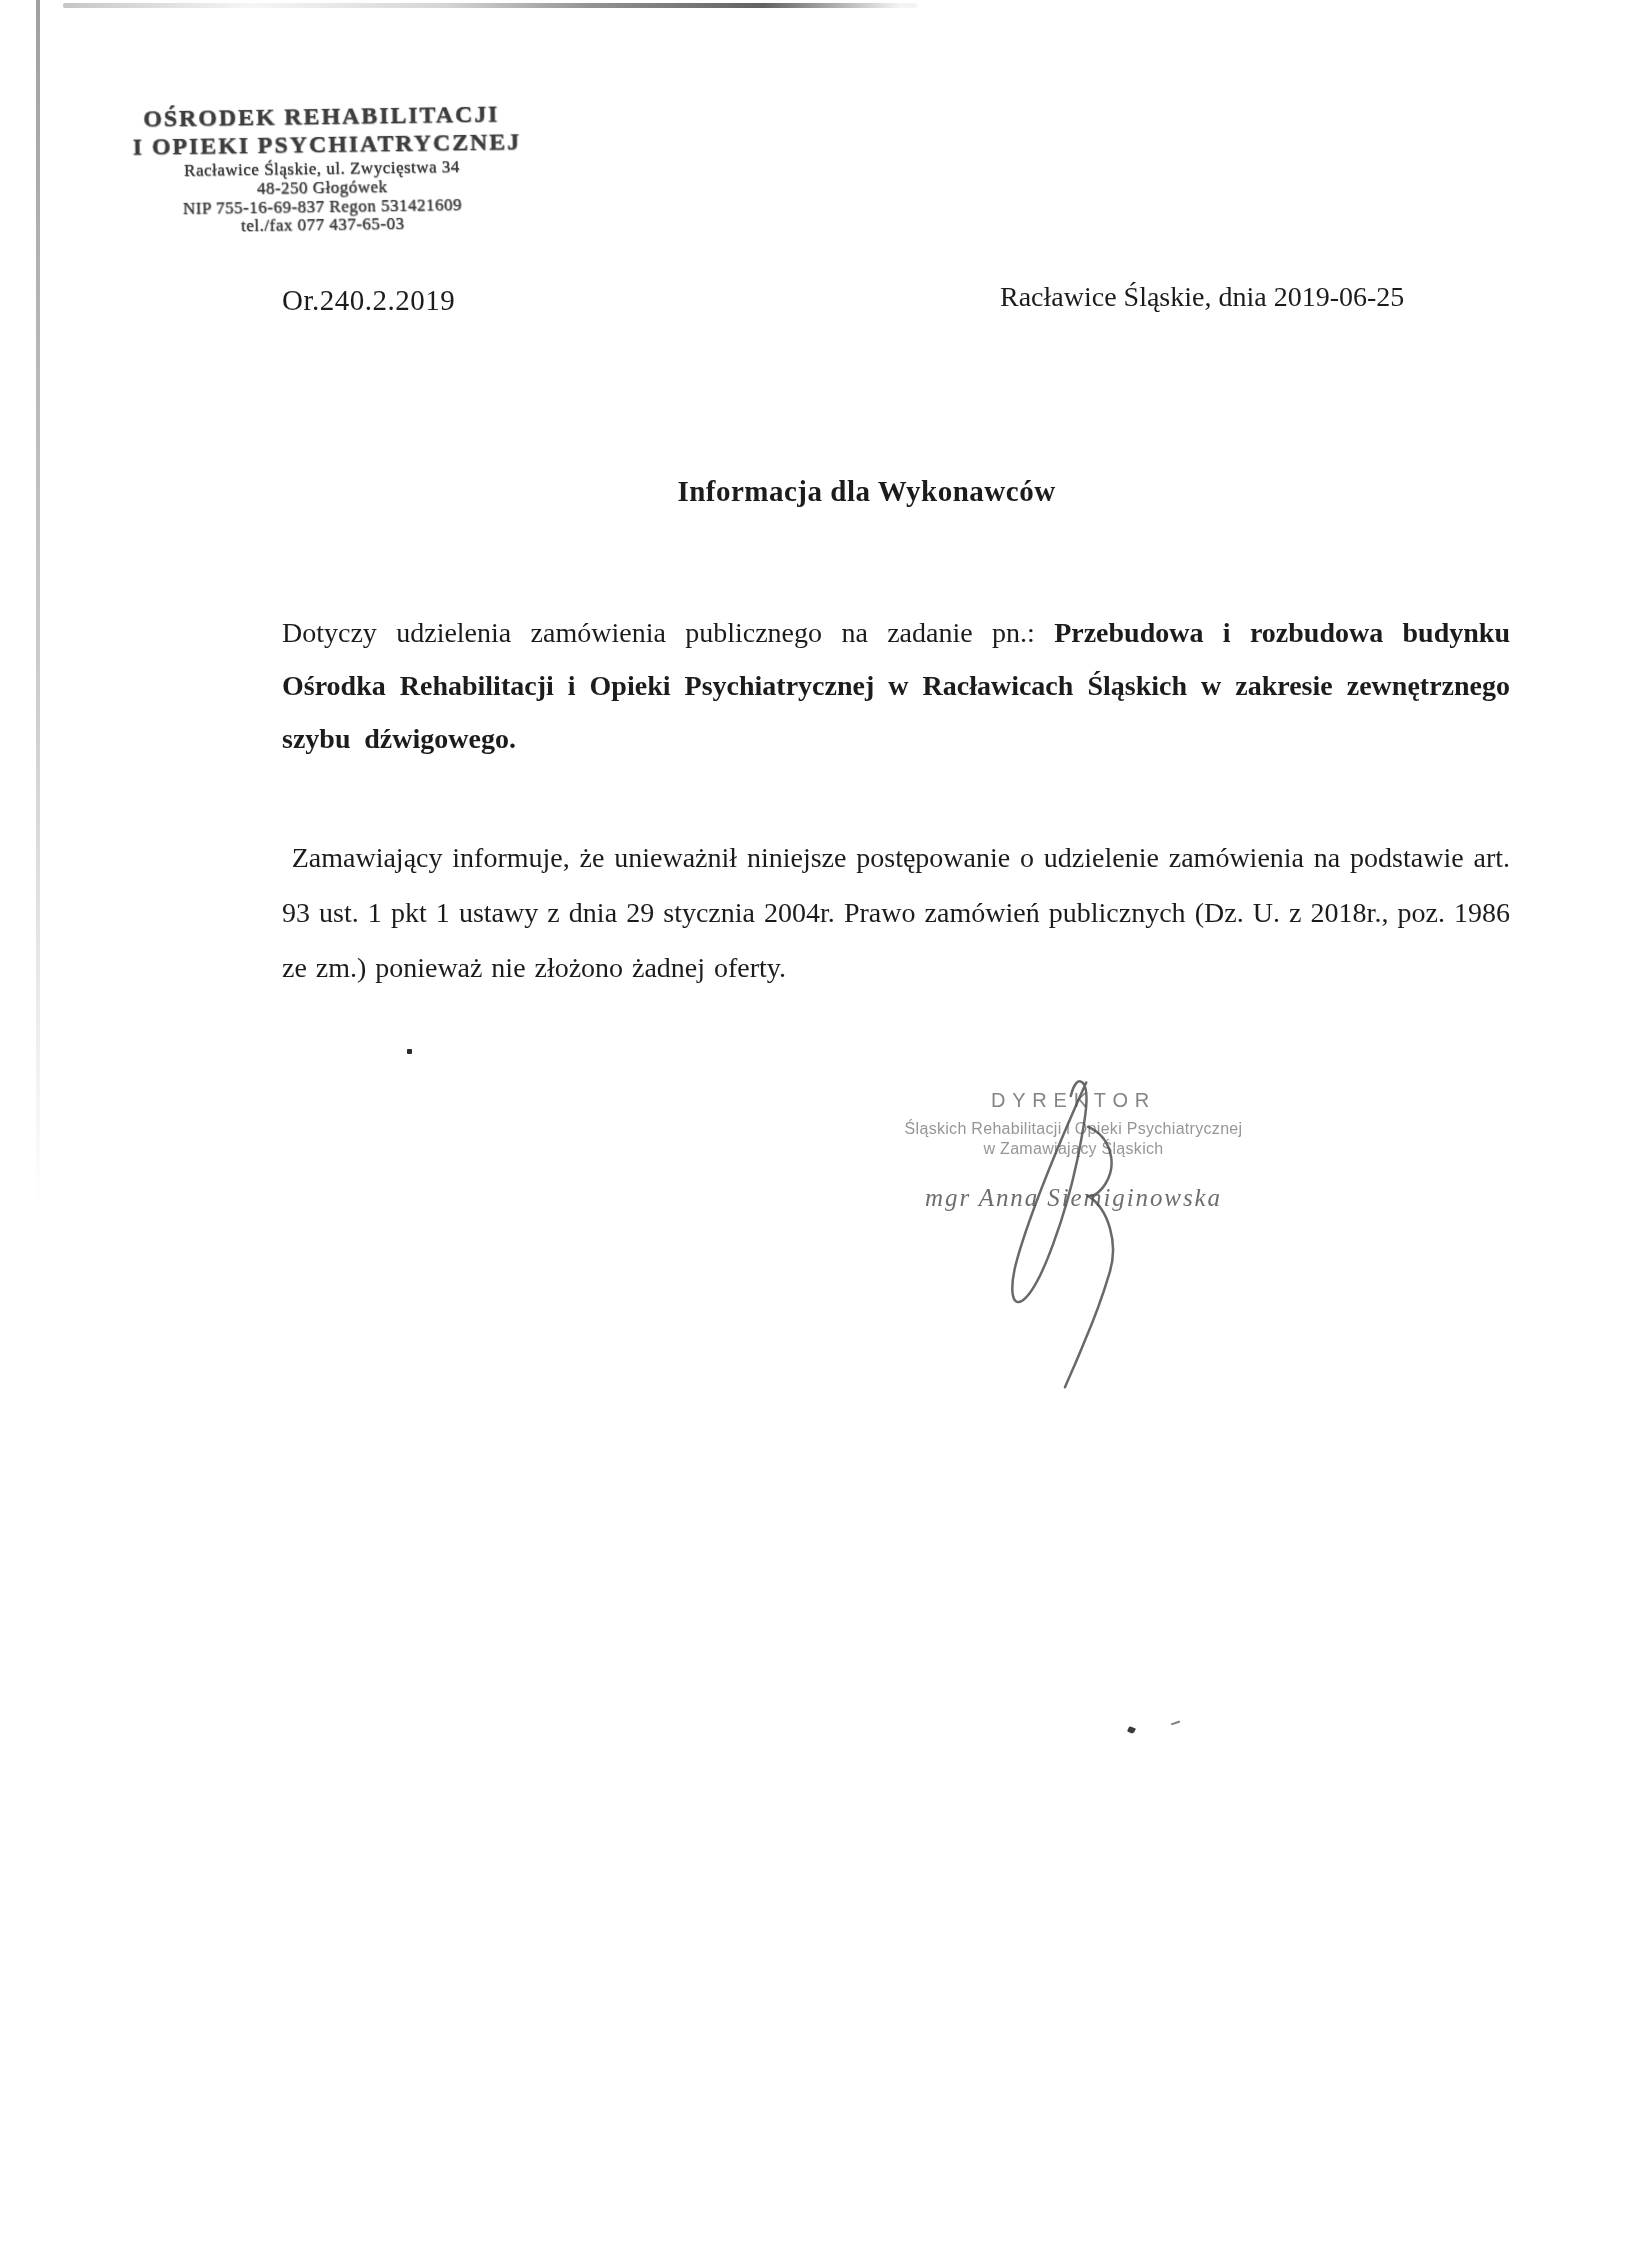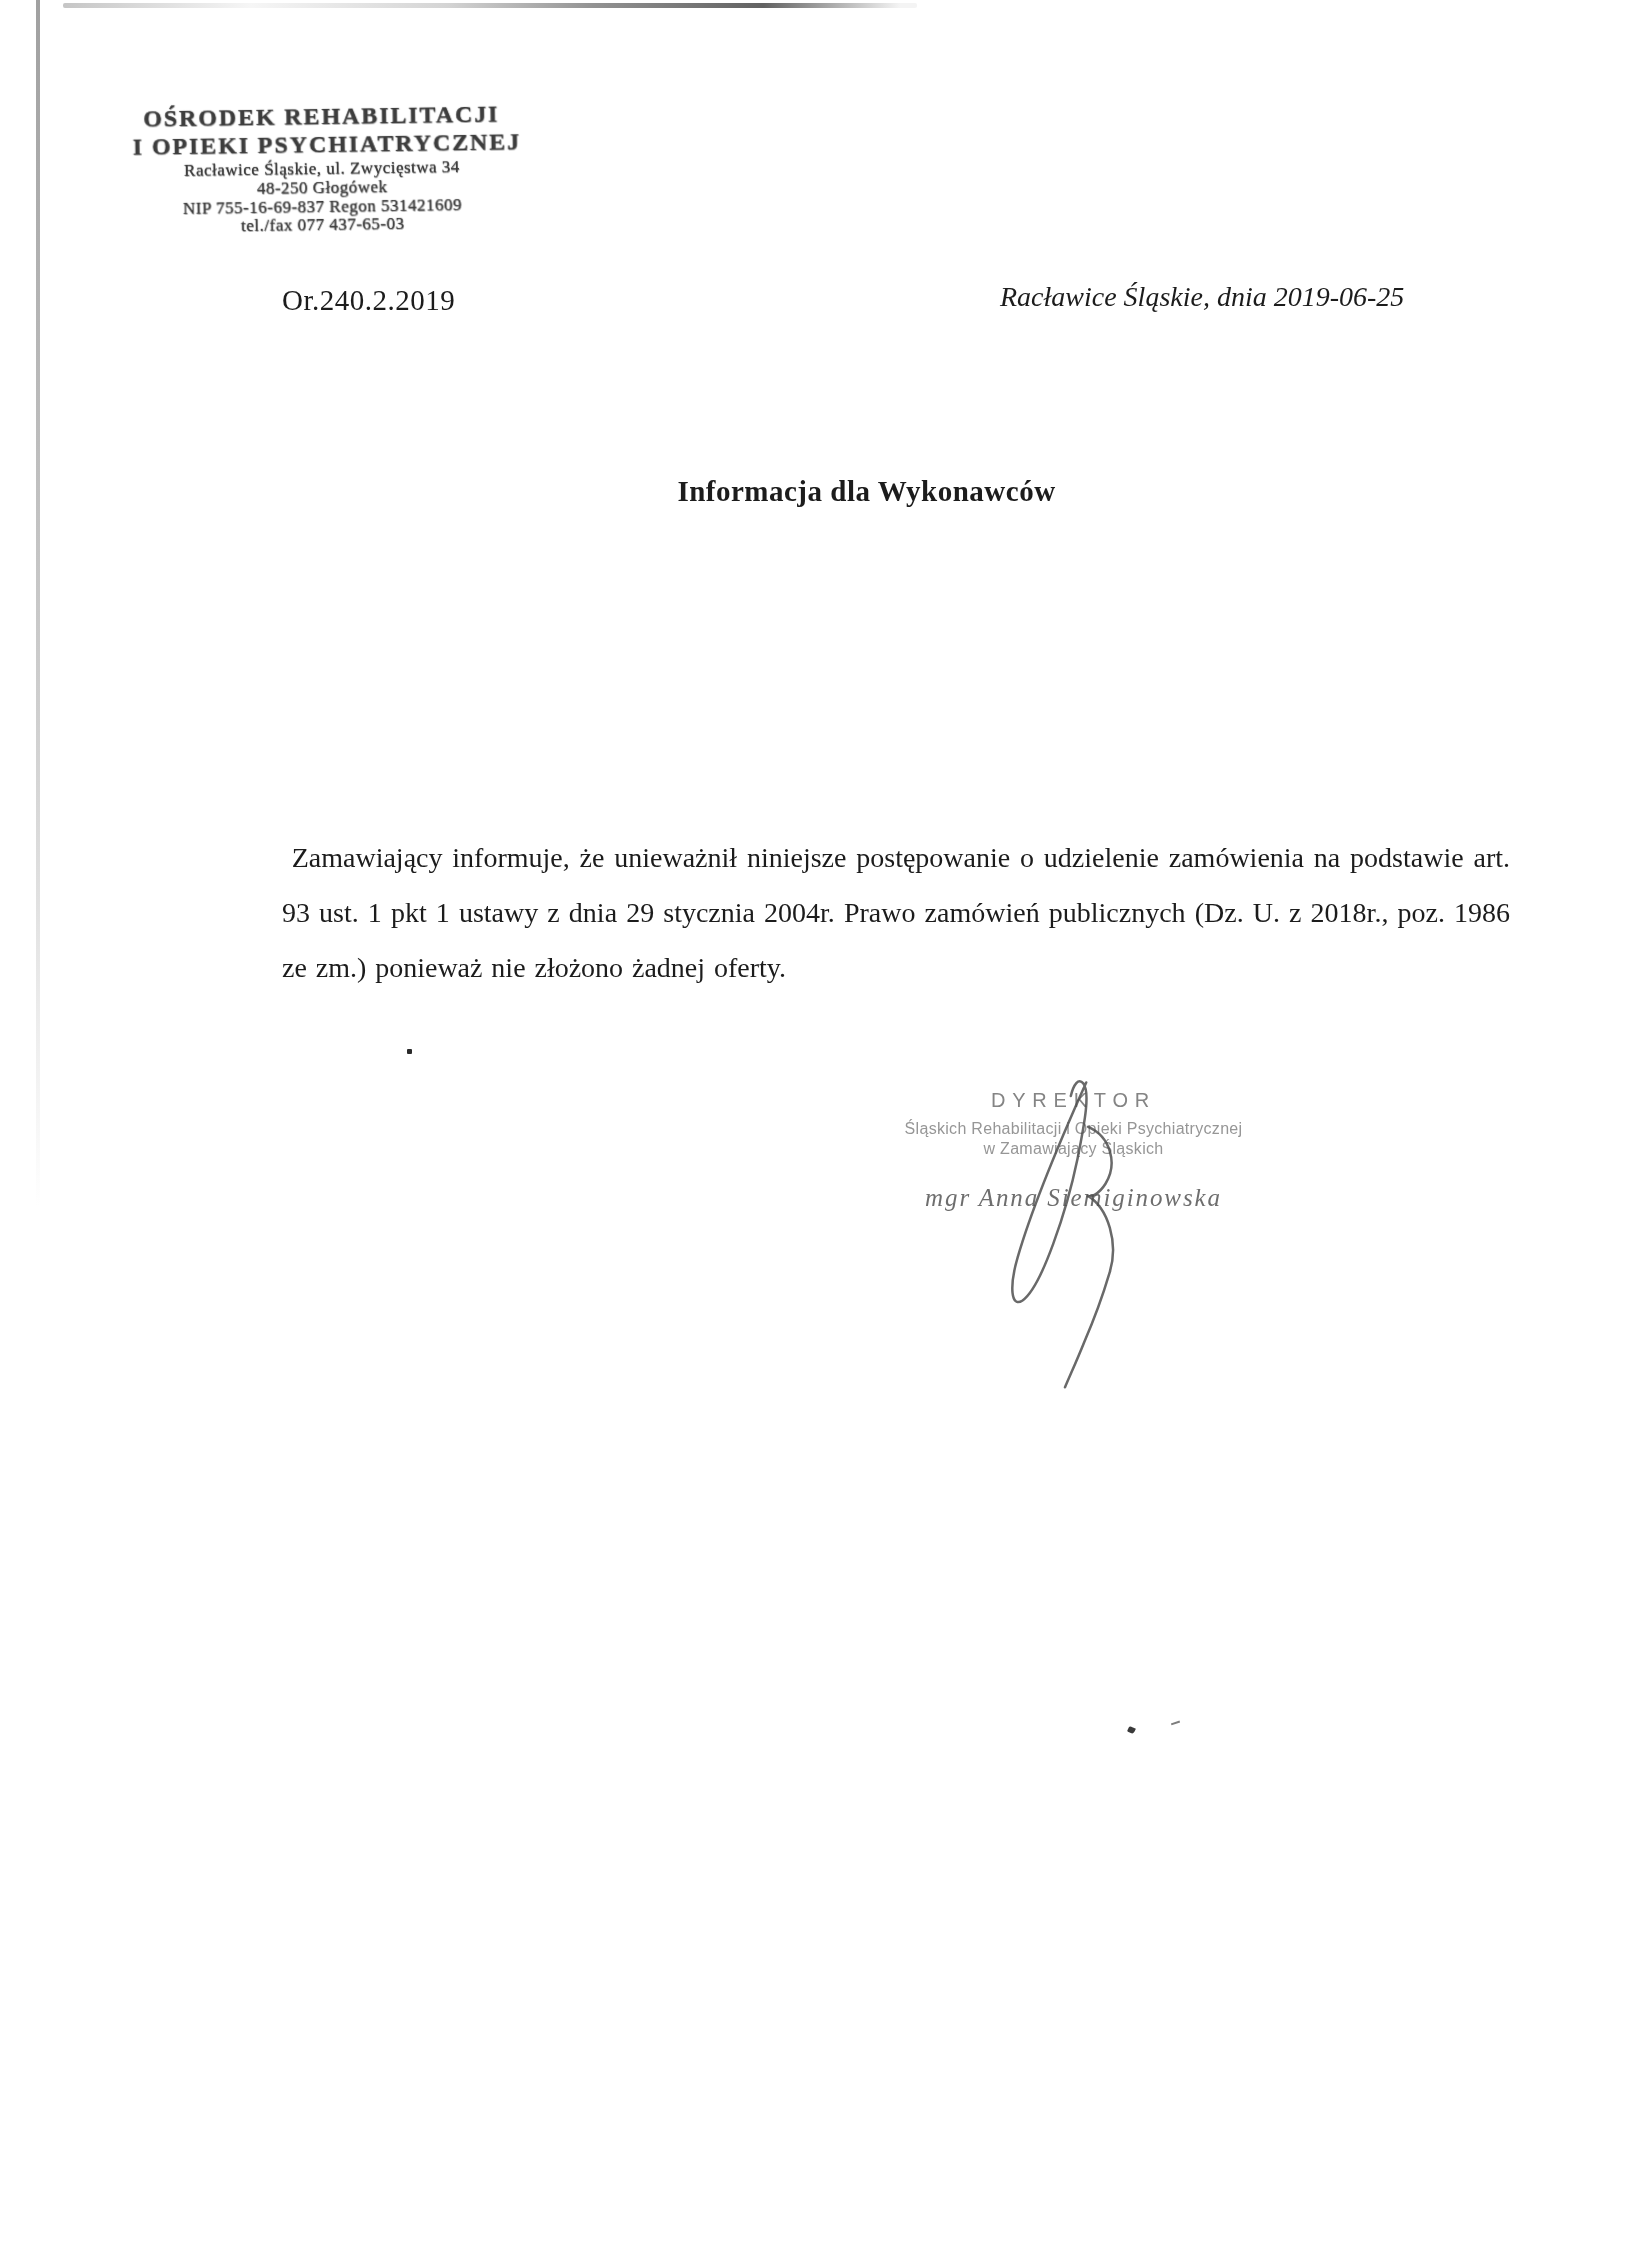--- a/index.html
+++ b/index.html
@@ -54,21 +54,20 @@
   }
 
   
   .ref-number {
     position: absolute; left: 246px; top: 284px;
     font-size: 29px; letter-spacing: 0.5px;
   }
   .date-line {
     position: absolute; left: 964px; top: 281px;
     font-size: 28px;
-    font-style: italic;
   }
 
   
   .doc-title {
     position: absolute; left: 0; top: 475px; width: 1661px;
     text-align: center; font-size: 29px; font-weight: bold;
     letter-spacing: 0.5px;
   }
 
   
@@ -132,20 +131,21 @@
     <div class="lh-small">48-250 Głogówek</div>
     <div class="lh-small">NIP 755-16-69-837 Regon 531421609</div>
     <div class="lh-small">tel./fax 077 437-65-03</div>
   </div>
 
   <div class="ref-number">Or.240.2.2019</div>
   <div class="date-line">Racławice Śląskie, dnia 2019-06-25</div>
 
   <div class="doc-title">Informacja dla Wykonawców</div>
 
+  <p class="para para-subject"><span>Dotyczy udzielenia zamówienia publicznego na zadanie pn.: </span><span class="bold-part">Przebudowa i rozbudowa budynku Ośrodka Rehabilitacji i Opieki Psychiatrycznej w Racławicach Śląskich w zakresie zewnętrznego szybu dźwigowego.</span></p>
 
   <p class="para para-body">Zamawiający informuje, że unieważnił niniejsze postępowanie o udzielenie zamówienia na podstawie art. 93 ust. 1 pkt 1  ustawy z dnia 29 stycznia 2004r. Prawo zamówień publicznych (Dz. U. z 2018r., poz. 1986 ze zm.) ponieważ nie złożono żadnej oferty.</p>
 
   <div class="stray-dot"></div>
 
   <div class="signature-block">
     <div class="sig-role">DYREKTOR</div>
     <div class="sig-org">Śląskich Rehabilitacji i Opieki Psychiatrycznej</div>
     <div class="sig-org">w Zamawiający Śląskich</div>
     <div class="sig-name">mgr Anna Siemiginowska</div>

